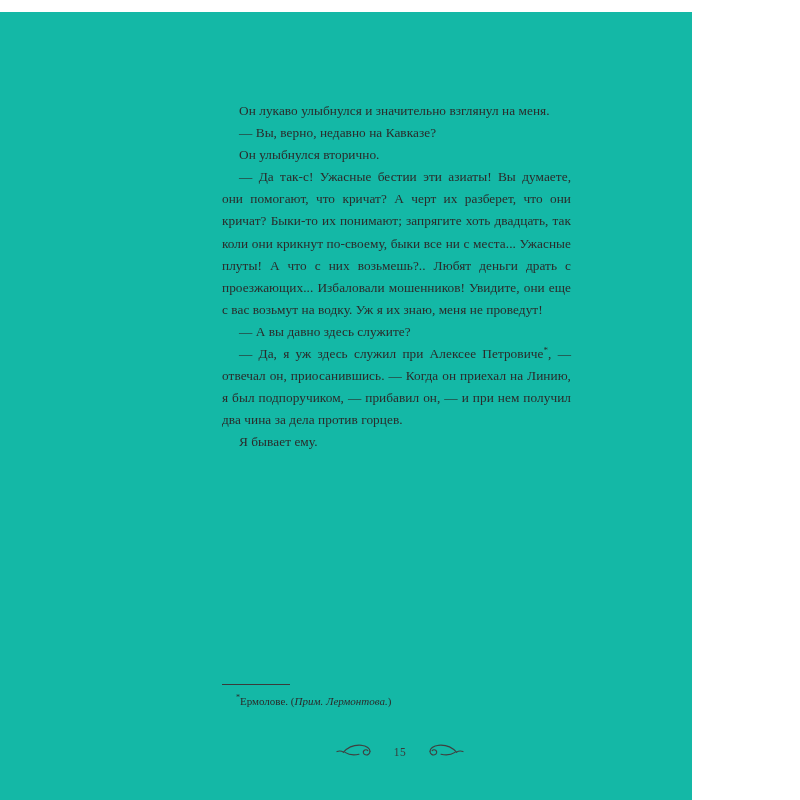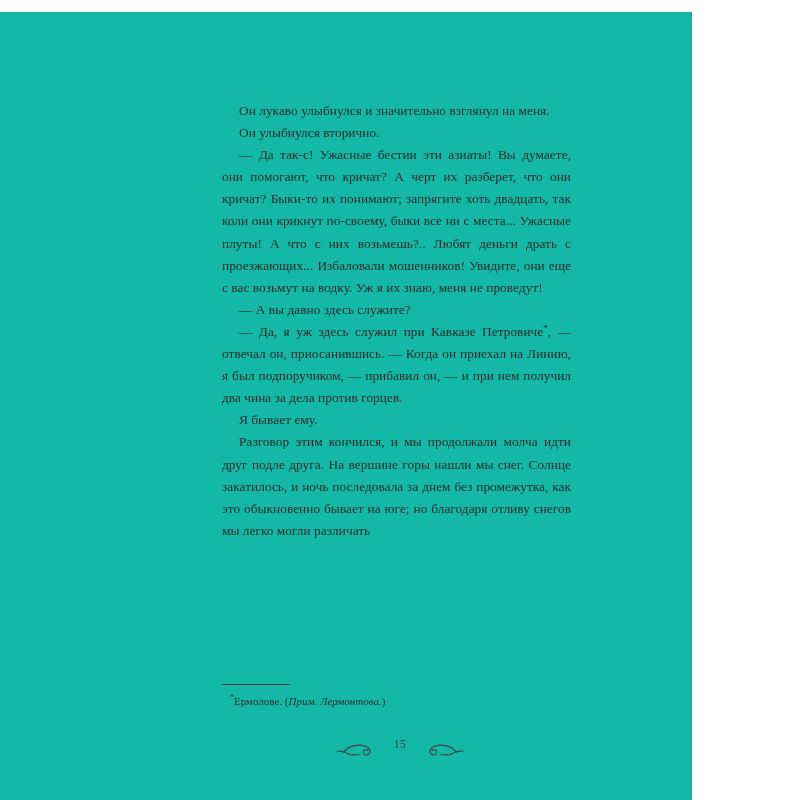--- a/index.html
+++ b/index.html
@@ -62,21 +62,21 @@
   }
 
   .footnote-rule {
     width: 68px;
     height: 1px;
     background: #3a3a3a;
     margin: 0 0 9px 0;
   }
 
   .footnote-text {
-    margin: 0;
+    margin: 6px;
     font-size: 11px;
     line-height: 15px;
     color: #2b2b2b;
     text-indent: 8px;
   }
 
   .footnote-text .fn-mark {
     font-size: 8px;
     vertical-align: super;
     line-height: 0;
@@ -85,21 +85,21 @@
   .footnote-text em {
     font-style: italic;
   }
 
   .folio {
     position: absolute;
     left: 0;
     top: 726px;
     width: 800px;
     display: flex;
-    align-items: flex-start;
+    align-items: flex-end;
     justify-content: center;
     gap: 7px;
   }
 
   .folio-num {
     font-size: 11.5px;
     color: #3a3a3a;
     letter-spacing: 0.4px;
     font-family: "Liberation Serif", "DejaVu Serif", serif;
   }
@@ -112,26 +112,26 @@
     transform: scaleX(-1);
   }
 </style>
 </head>
 <body>
 
 <div class="page">
 
   <div class="text-column">
     <p class="para indent">Он лукаво улыбнулся и значительно взглянул на меня.</p>
+    <p class="para indent">— Вы, верно, недавно на Кавказе?</p>
     <p class="para indent">Он улыбнулся вторично.</p>
     <p class="para indent">— Да так-с! Ужасные бестии эти азиаты! Вы думаете, они помогают, что кричат? А черт их разберет, что они кричат? Быки-то их понимают; запрягите хоть двадцать, так коли они крикнут по-своему, быки все ни с места... Ужасные плуты! А что с них возьмешь?.. Любят деньги драть с проезжающих... Избаловали мошенников! Увидите, они еще с вас возьмут на водку. Уж я их знаю, меня не проведут!</p>
     <p class="para indent">— А вы давно здесь служите?</p>
-    <p class="para indent"><span>— Да, я уж здесь служил при Кавказе Петровиче</span><span class="fn-ref">*</span><span>, — отвечал он, приосанившись. — Когда он приехал на Линию, я был подпоручиком, — прибавил он, — и при нем получил два чина за дела против горцев.</span></p>
+    <p class="para indent"><span>— Да, я уж здесь служил при Алексее Петровиче</span><span class="fn-ref">*</span><span>, — отвечал он, приосанившись. — Когда он приехал на Линию, я был подпоручиком, — прибавил он, — и при нем получил два чина за дела против горцев.</span></p>
     <p class="para indent">Я бывает ему.</p>
-    <p class="para indent">Разговор этим кончился, и мы продолжали молча идти друг подле друга. На вершине горы нашли мы снег. Солнце закатилось, и ночь последовала за днем без промежутка, как это обыкновенно бывает на юге; но благодаря отливу снегов мы легко могли различать</p>
   </div>
 
   <div class="footnote-zone">
     <div class="footnote-rule"></div>
     <p class="footnote-text"><span class="fn-mark">*</span><span>Ермолове. (</span><em>Прим. Лермонтова.</em><span>)</span></p>
   </div>
 
   <div class="folio">
     <svg class="ornament" width="52" height="20" viewBox="0 0 52 20">
       <g fill="none" stroke="#3f3f3f" stroke-width="1.1" stroke-linecap="round">

